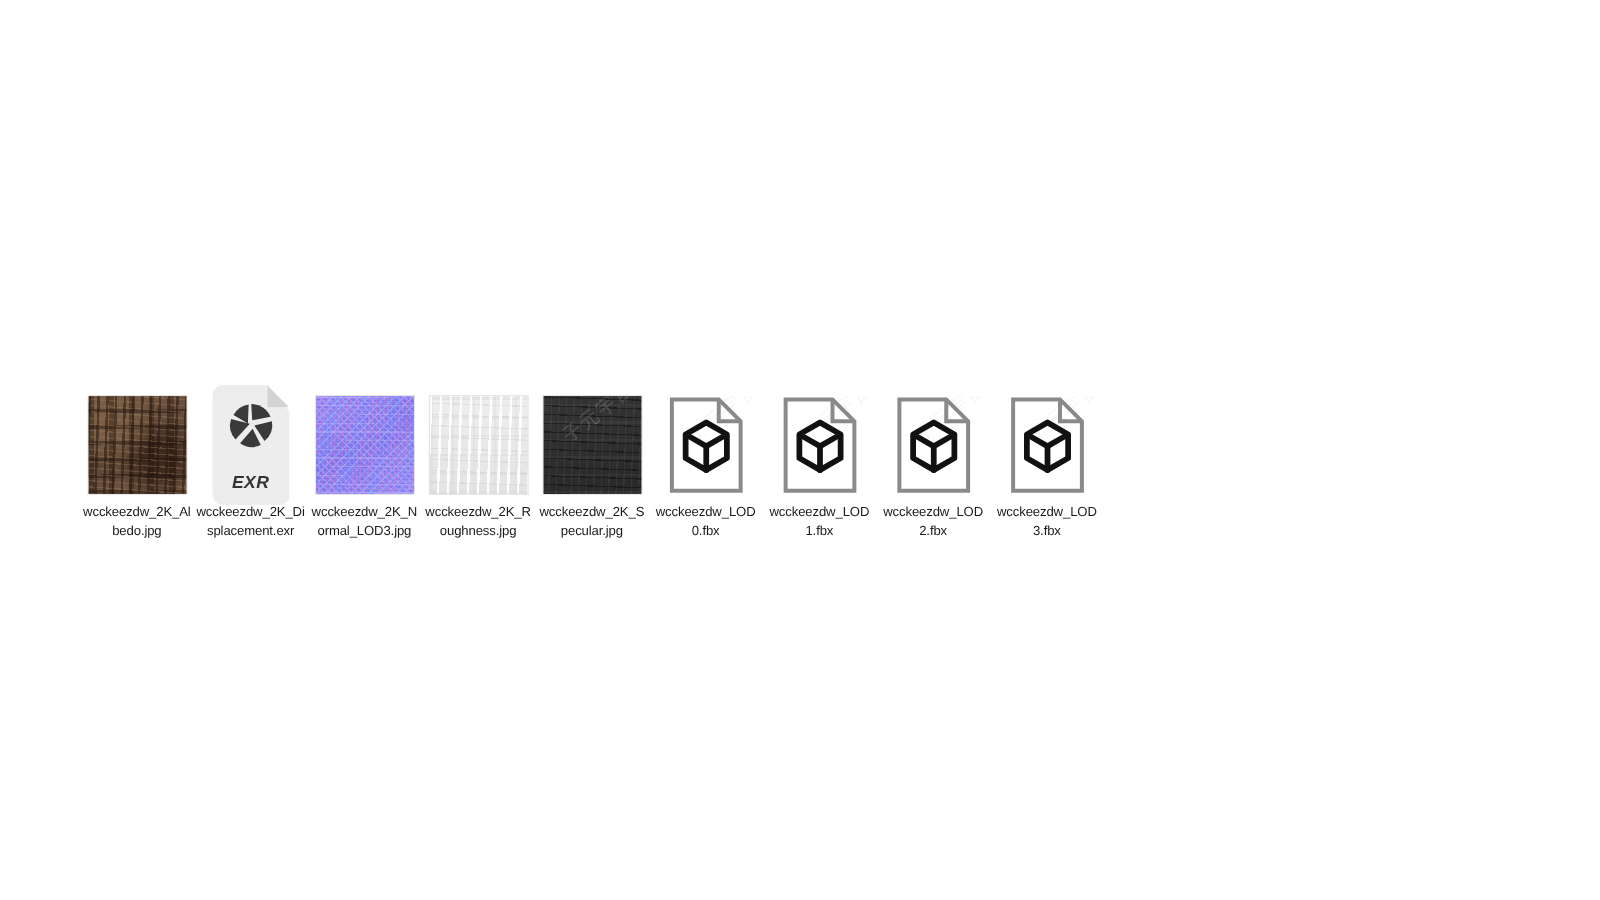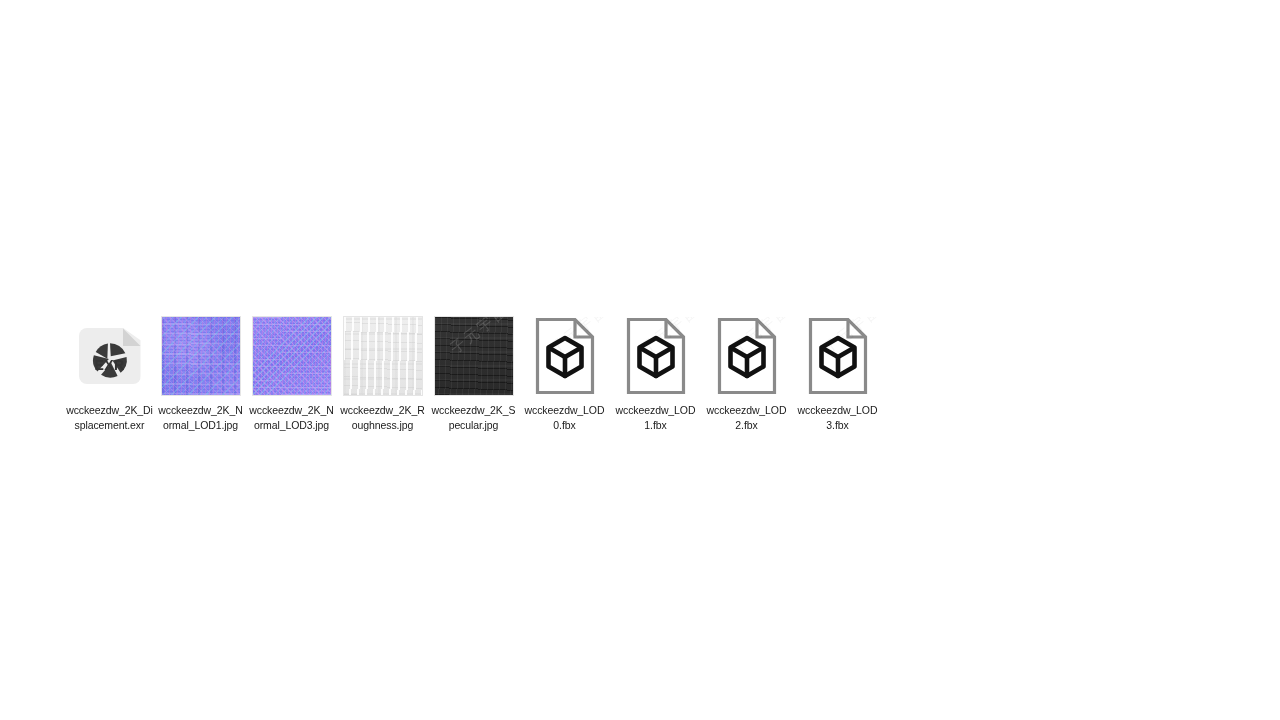--- a/index.html
+++ b/index.html
@@ -151,22 +151,23 @@
     white-space: nowrap;
     color: rgba(255,255,255,0.16);
   }
 
   
   .wm-light span { color: rgba(0,0,0,0.045); }
 
   
   .exr-icon {
     width: 62px;
-    height: 56px;
+    height: 96px;
     position: relative;
+    font-style: italic;
   }
   .exr-page {
     position: absolute;
     inset: 0;
     background: #ededed;
     border-radius: 8px;
     clip-path: polygon(0 0, 72% 0, 100% 22%, 100% 100%, 0 100%);
   }
   .exr-fold {
     position: absolute;
@@ -197,20 +198,26 @@
     width: 60px;
     height: 78px;
     position: relative;
   }
 </style>
 </head>
 <body>
 
 <div id="file-grid">
 
+  <div class="file-item">
+    <div class="thumb-wrap">
+      <div class="thumb tex-albedo"></div>
+    </div>
+    <div class="file-label">wcckeezdw_2K_Albedo.jpg</div>
+  </div>
 
   <div class="file-item">
     <div class="thumb-wrap">
       <div class="exr-icon">
         <div class="exr-page"></div>
         <div class="exr-fold"></div>
         <svg class="aperture" width="38" height="38" viewBox="0 0 100 100">
           <g fill="#3a3a3a">
             <path d="M50 6 A44 44 0 0 1 90.5 32.5 L52 40 Z"></path>
             <path d="M93.6 42 A44 44 0 0 1 78 83.6 L56.5 51 Z"></path>
@@ -220,26 +227,20 @@
           </g>
         </svg>
         <div class="exr-text">EXR</div>
       </div>
     </div>
     <div class="file-label">wcckeezdw_2K_Displacement.exr</div>
   </div>
 
 
 
-  <div class="file-item">
-    <div class="thumb-wrap">
-      <div class="thumb tex-normal"></div>
-    </div>
-    <div class="file-label">wcckeezdw_2K_Normal_LOD1.jpg</div>
-  </div>
 
 
   <div class="file-item">
     <div class="thumb-wrap">
       <div class="thumb tex-normal lod3"></div>
     </div>
     <div class="file-label">wcckeezdw_2K_Normal_LOD3.jpg</div>
   </div>
 
   <div class="file-item">

